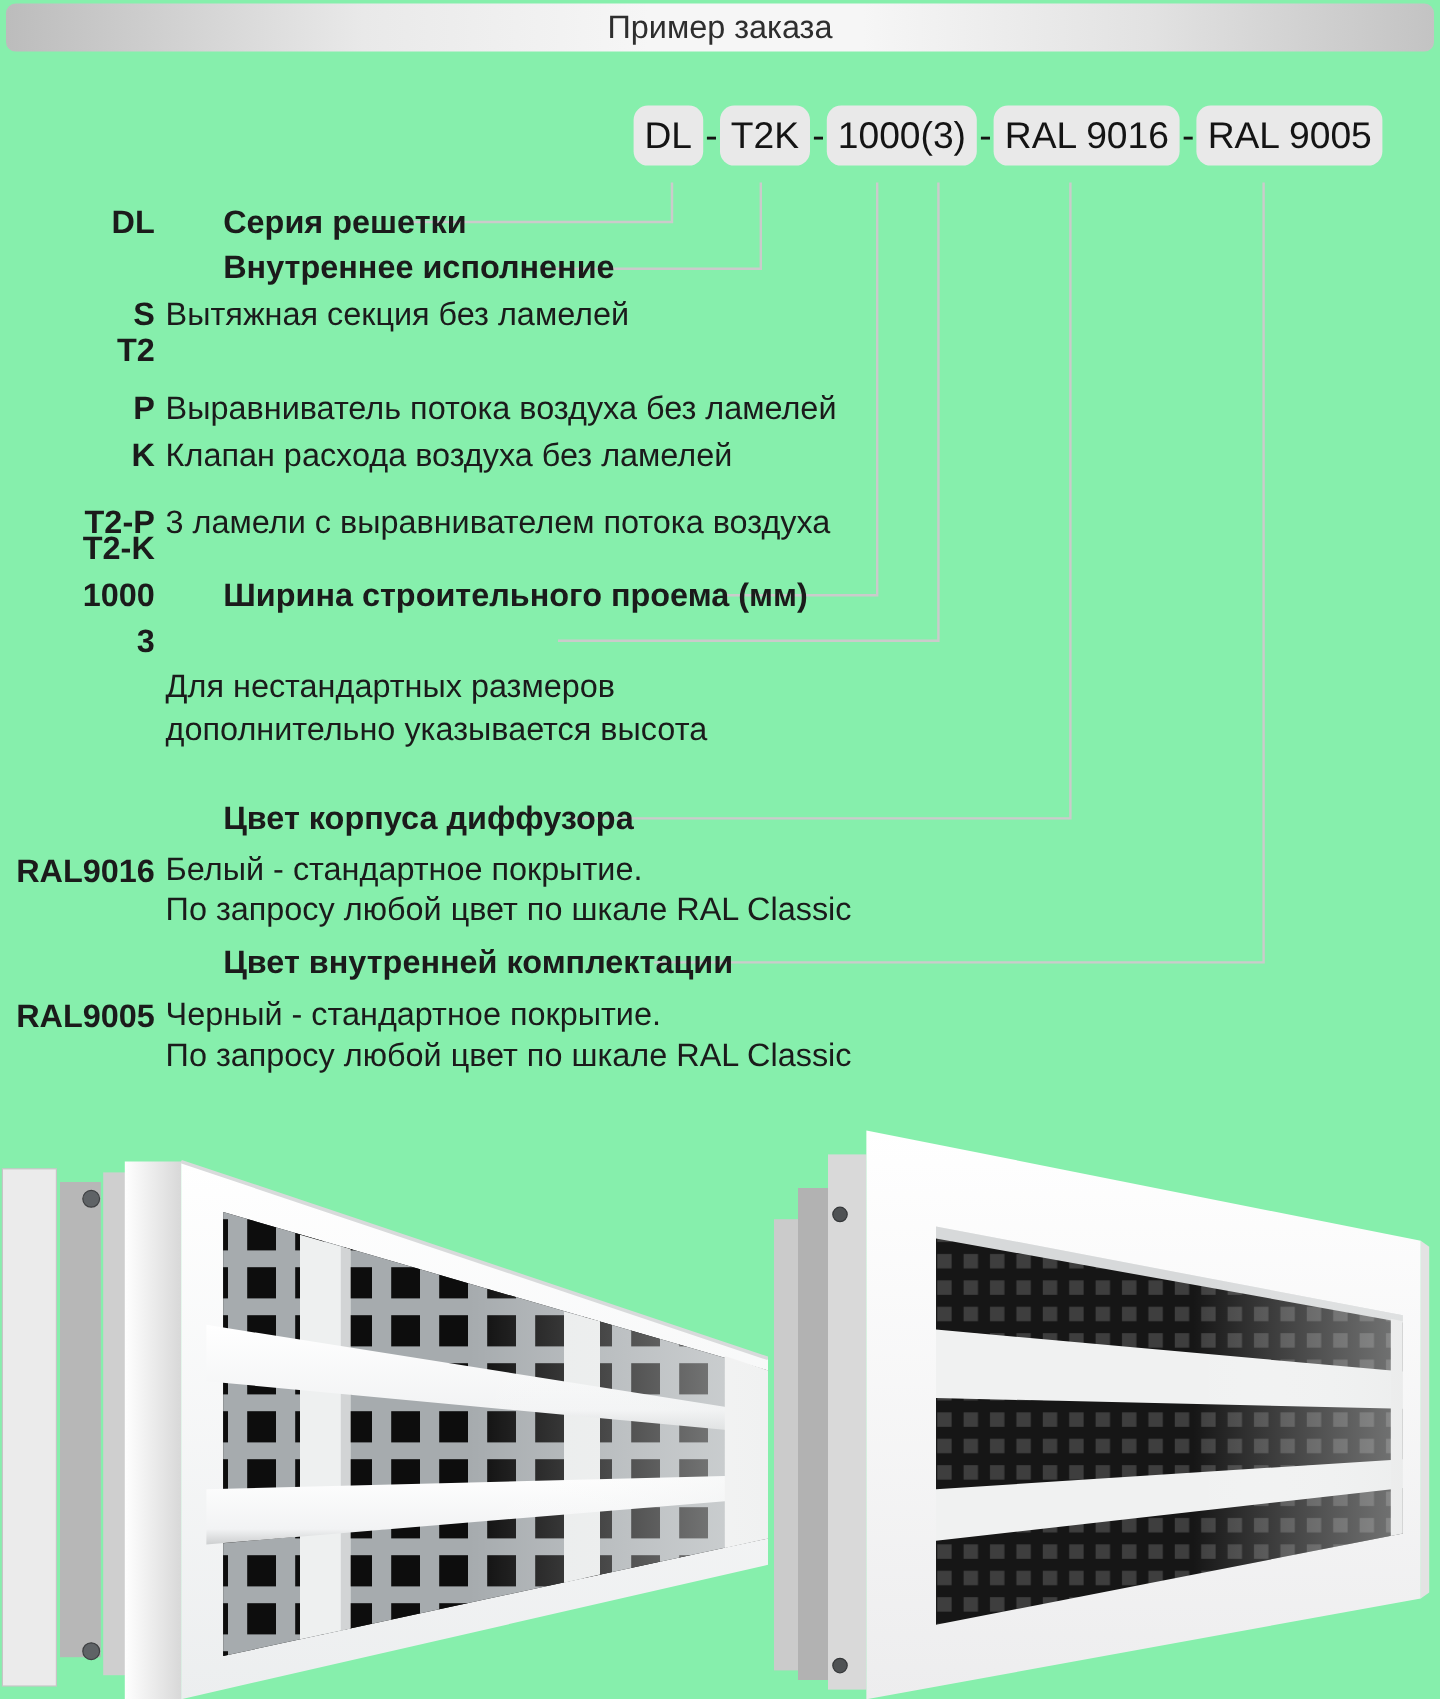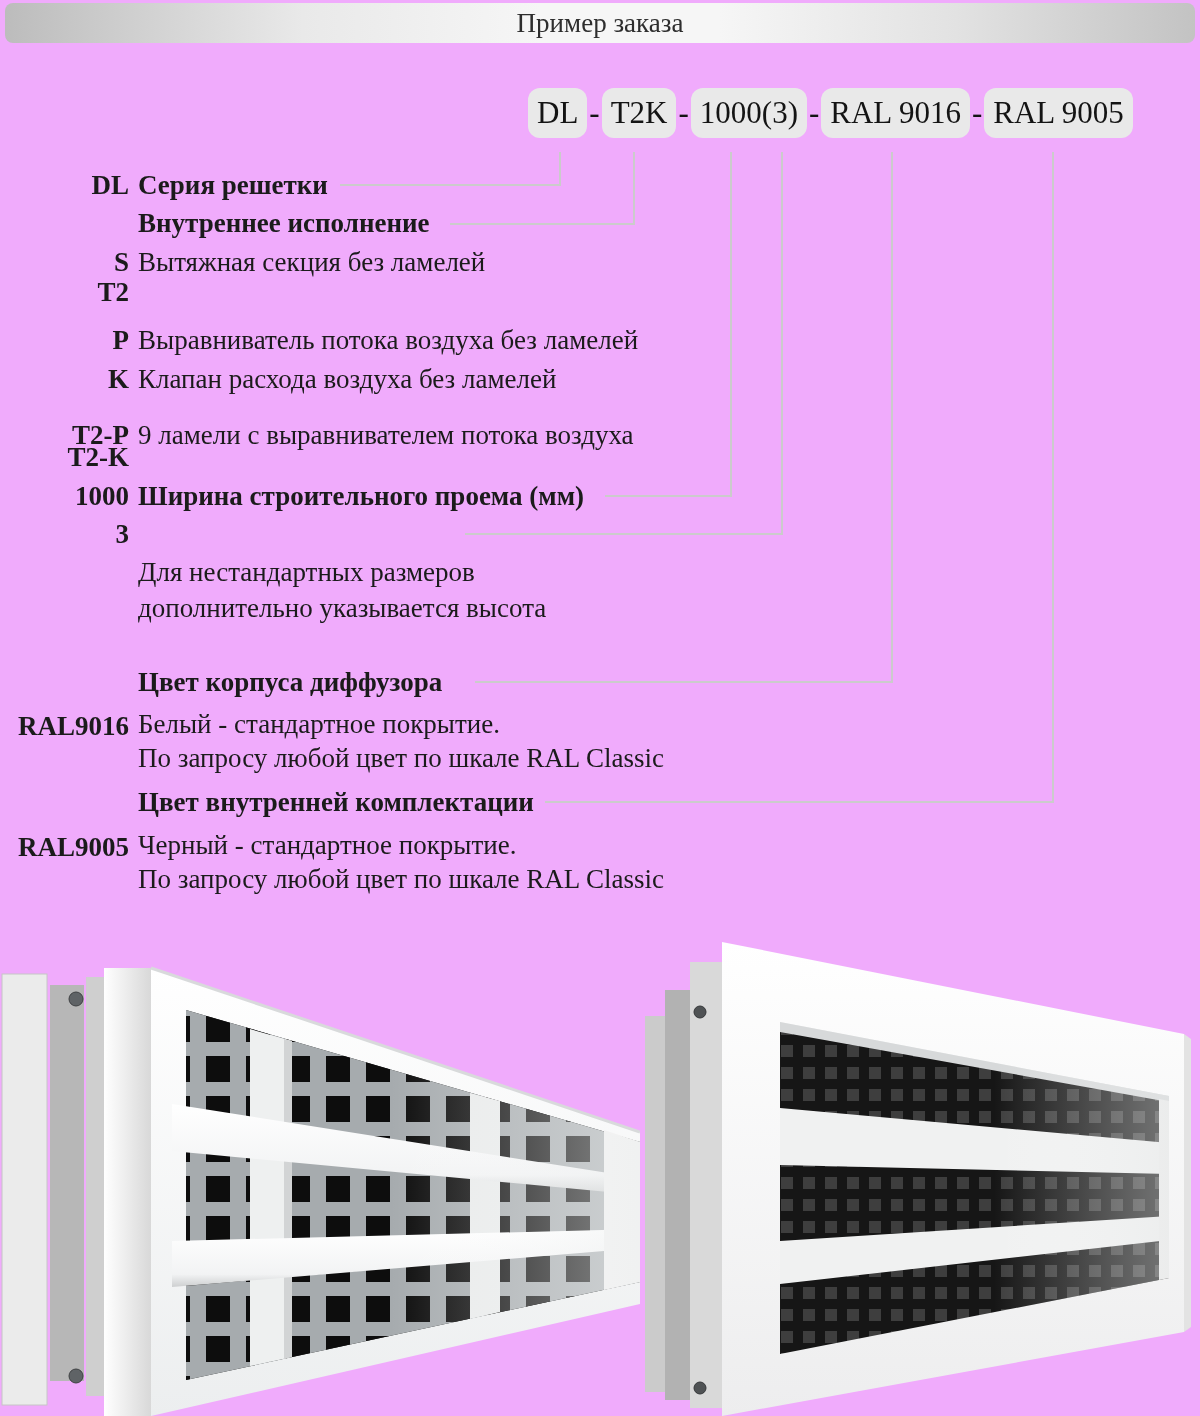--- a/index.html
+++ b/index.html
@@ -1,32 +1,32 @@
 <!DOCTYPE html>
 <html><head>
 <meta charset="utf-8">
 <style>
   html,body{margin:0;padding:0;background:#fff;}
-  .page{position:relative;width:1200px;height:1416px;background:#f0abfc;overflow:hidden;
-        font-family:Liberation Serif, serif;color:#1b1b1b;}
+  .page{position:relative;width:1200px;height:1416px;background:#86efac;overflow:hidden;
+        font-family:Liberation Sans, sans-serif;color:#1b1b1b;}
   
   .titlebar{position:absolute;left:5px;top:3px;width:1190px;height:40px;border-radius:8px;
         background:linear-gradient(90deg,#bcbcbc 0%,#e9e9e9 25%,#f6f6f6 45%,#f6f6f6 60%,#e2e2e2 80%,#c3c3c3 100%);
         display:flex;align-items:center;justify-content:center;}
   .titlebar span{font-size:27px;color:#2e2e2e;}
   
   .code-row{position:absolute;left:528px;top:88px;display:flex;align-items:center;}
   .code-box{background:#e9e9e9;border-radius:12px;height:50px;display:flex;align-items:center;
         padding:0 9px;font-size:31px;color:#141414;white-space:pre;}
   .code-sep{font-size:31px;color:#141414;margin:0 2px;}
   
   .row{position:absolute;left:0;display:flex;align-items:flex-start;font-size:27px;line-height:39px;}
   .lab{width:129px;text-align:right;margin-right:9px;font-weight:bold;flex:0 0 auto;}
   .desc{white-space:nowrap;}
-  .b .desc{font-weight:bold;}
+  .b .desc{font-weight:bold;margin-left:48px;}
   .multi .desc{line-height:36px;}
   .ral .desc{line-height:34px;}
   .ln{display:block;}
   .r0{top:166px}.r1{top:204px}.r2{top:243px}.r3{top:273px}.r4{top:321px}
   .r5{top:360px}.r6{top:416px}.r7{top:438px}.r8{top:477px}.r9{top:515px}
   .r10{top:554px}.r11{top:663px}.r12{top:707px}.r13{top:783px}.r14{top:828px}
   .connectors{position:absolute;left:0;top:0;}
   .render{position:absolute;}
   .img-left{left:0;top:930px;}
   .img-right{left:645px;top:930px;}
@@ -82,21 +82,21 @@
     <div class="row r4">
       <span class="lab">P</span>
       <span class="desc">Выравниватель потока воздуха без ламелей</span>
     </div>
     <div class="row r5">
       <span class="lab">K</span>
       <span class="desc">Клапан расхода воздуха без ламелей</span>
     </div>
     <div class="row r6">
       <span class="lab">T2-P</span>
-      <span class="desc">9 ламели с выравнивателем потока воздуха</span>
+      <span class="desc">3 ламели с выравнивателем потока воздуха</span>
     </div>
     <div class="row r7">
       <span class="lab">T2-K</span>
     </div>
     <div class="row r8 b">
       <span class="lab">1000</span>
       <span class="desc">Ширина строительного проема (мм)</span>
     </div>
     <div class="row r9 b">
       <span class="lab">3</span>

